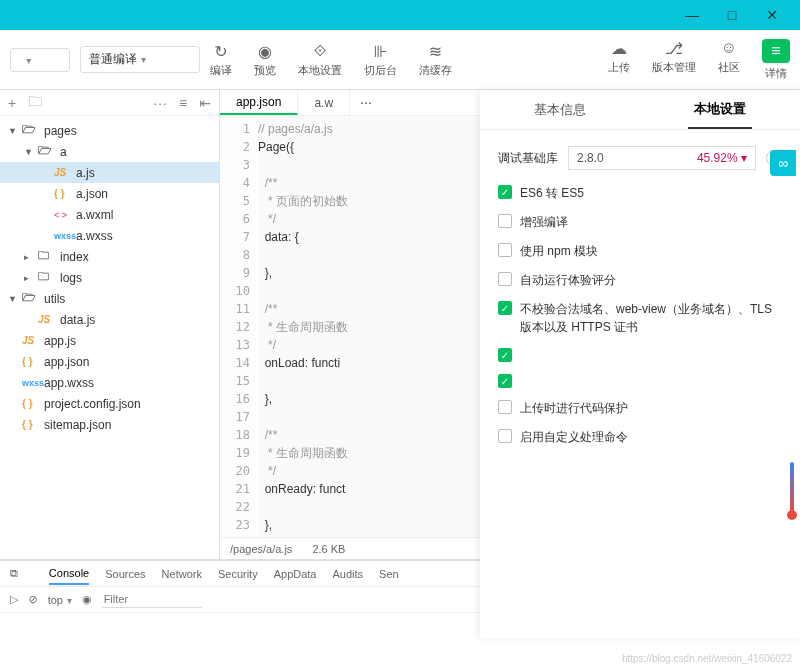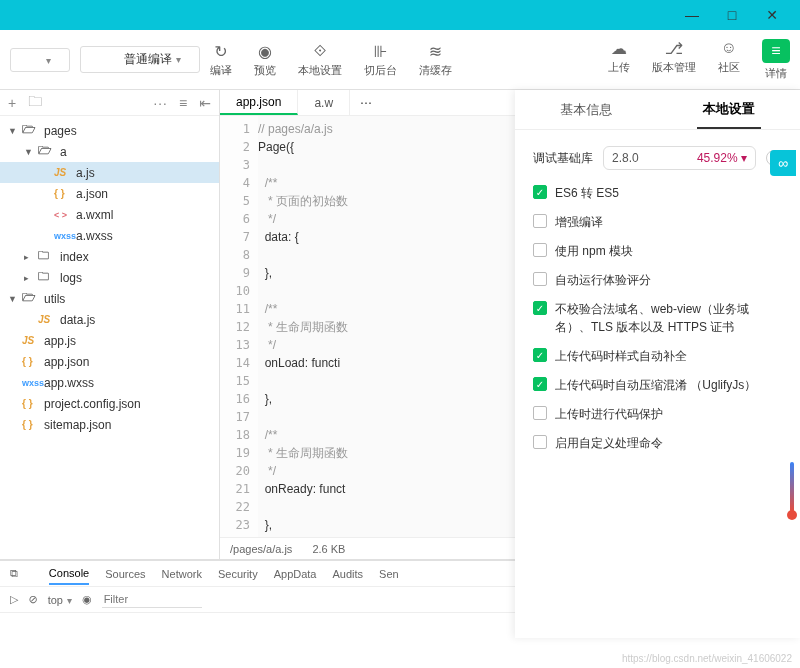--- a/index.html
+++ b/index.html
@@ -1,19 +1,19 @@
 <!DOCTYPE html>
 <html><head>
 <meta charset="utf-8">
 <style>
 * { margin: 0; padding: 0; box-sizing: border-box; font-family: -apple-system, "Segoe UI", "Microsoft YaHei", sans-serif; }
 body { width: 800px; height: 668px; overflow: hidden; background: #fff; font-size: 12px; color: #333; position: relative; }
 .titlebar { height: 30px; background: #07c4d9; display: flex; justify-content: flex-end; align-items: center; padding-right: 8px; }
 .titlebar span { width: 40px; text-align: center; color: #333; font-size: 14px; cursor: pointer; }
-.toolbar-row { height: 60px; border-bottom: 1px solid #e0e0e0; display: flex; align-items: center; padding: 0 10px; gap: 12px; text-align: right; }
+.toolbar-row { height: 60px; border-bottom: 1px solid #e0e0e0; display: flex; align-items: center; padding: 0 10px; gap: 12px; }
 .tb-left { display: flex; gap: 10px; align-items: center; flex: 1; }
 .tb-select { border: 1px solid #ddd; padding: 4px 18px 4px 8px; border-radius: 3px; font-size: 12px; background: #fff; position: relative; min-width: 60px; }
 .tb-select.compile { min-width: 120px; }
 .tb-actions { display: flex; gap: 22px; }
 .tb-actions2 { display: flex; gap: 22px; margin-left: auto; }
 .tb-btn { display: flex; flex-direction: column; align-items: center; gap: 3px; font-size: 11px; color: #555; cursor: pointer; }
 .tb-btn .icon { font-size: 16px; color: #666; height: 18px; }
 .tb-detail { background: #07c160; color: #fff; width: 28px; height: 24px; border-radius: 4px; display: flex; align-items: center; justify-content: center; font-size: 16px; }
 .main { display: flex; height: 470px; border-bottom: 1px solid #e0e0e0; }
 .explorer { width: 220px; border-right: 1px solid #e0e0e0; display: flex; flex-direction: column; }
@@ -33,28 +33,28 @@
 .editor { flex: 1; display: flex; flex-direction: column; border-right: 1px solid #e0e0e0; min-width: 0; }
 .ed-tabs { height: 26px; border-bottom: 1px solid #eee; display: flex; align-items: center; font-size: 12px; }
 .ed-tab { padding: 0 16px; height: 100%; display: flex; align-items: center; border-right: 1px solid #eee; color: #555; }
 .ed-tab.active { border-bottom: 2px solid #07c160; color: #000; }
 .ed-body { flex: 1; display: flex; overflow: hidden; background: #fafafa; }
 .gutter { width: 38px; text-align: right; padding-right: 8px; color: #aaa; font-family: Consolas, monospace; font-size: 12px; line-height: 18px; padding-top: 4px; background: #fdfdfd; }
 .code { flex: 1; font-family: Consolas, monospace; font-size: 12px; line-height: 18px; padding-top: 4px; white-space: pre; overflow: hidden; }
 .c-comment { color: #999; }
 .c-key { color: #333; }
 .ed-status { height: 22px; border-top: 1px solid #eee; display: flex; align-items: center; padding: 0 10px; gap: 20px; font-size: 11px; color: #666; }
-.settings { width: 285px; position: absolute; right: 0; top: 90px; bottom: 30px; background: #fff; box-shadow: -2px 0 8px rgba(0,0,0,0.08); z-index: 10; }
+.settings { width: 320px; position: absolute; right: 0; top: 90px; bottom: 30px; background: #fff; box-shadow: -2px 0 8px rgba(0,0,0,0.08); z-index: 10; }
 .set-tabs { display: flex; height: 40px; align-items: center; justify-content: space-around; border-bottom: 1px solid #eee; }
 .set-tab { font-size: 13px; color: #555; padding: 0 6px; height: 100%; display: flex; align-items: center; cursor: pointer; }
 .set-tab.active { color: #000; font-weight: 700; border-bottom: 2px solid #333; }
 .set-body { padding: 16px 18px; }
 .set-row { display: flex; align-items: center; gap: 10px; margin-bottom: 14px; font-size: 12px; }
 .set-label { color: #333; min-width: 60px; }
-.set-select { border: 1px solid #ddd; padding: 4px 8px; flex: 1; display: flex; justify-content: space-between; border-radius: 6px; color: #555; }
+.set-select { border: 1px solid #ddd; padding: 4px 8px; flex: 1; display: flex; justify-content: space-between; border-radius: 0; color: #555; }
 .set-help { color: #07c160; border: 1px solid #ccc; border-radius: 50%; width: 16px; height: 16px; display: flex; align-items: center; justify-content: center; font-size: 11px; }
 .check-row { display: flex; align-items: flex-start; gap: 8px; margin-bottom: 11px; font-size: 12px; color: #333; line-height: 1.5; }
 .checkbox { width: 14px; height: 14px; border: 1px solid #bbb; border-radius: 2px; flex-shrink: 0; margin-top: 1px; display: flex; align-items: center; justify-content: center; font-size: 10px; color: #fff; }
 .checkbox.checked { background: #07c160; border-color: #07c160; }
 .bottom-panel { height: 80px; border-top: 1px solid #e0e0e0; }
 .bp-tabs { height: 26px; display: flex; align-items: center; gap: 16px; padding: 0 10px; border-bottom: 1px solid #eee; font-size: 11px; color: #666; }
 .bp-tab { cursor: pointer; }
 .bp-tab.active { color: #000; border-bottom: 2px solid #409eff; padding-bottom: 4px; margin-bottom: -5px; margin-left: 15px; }
 .bp-tools { height: 26px; display: flex; align-items: center; gap: 10px; padding: 0 10px; border-bottom: 1px solid #eee; font-size: 11px; color: #666; }
 .bp-filter { border: none; border-bottom: 1px solid #ddd; font-size: 11px; padding: 2px; width: 100px; outline: none; }
@@ -303,25 +303,23 @@
         <div class="check-row">
           <span class="checkbox "></span>
           <span>自动运行体验评分</span>
         </div>
         <div class="check-row">
           <span class="checkbox checked">✓</span>
           <span>不校验合法域名、web-view（业务域名）、TLS 版本以及 HTTPS 证书</span>
         </div>
         <div class="check-row">
           <span class="checkbox checked">✓</span>
-          <span>上传代码时样式自动补全</span>
         </div>
         <div class="check-row">
           <span class="checkbox checked">✓</span>
-          <span>上传代码时自动压缩混淆 （UglifyJs）</span>
         </div>
         <div class="check-row">
           <span class="checkbox "></span>
           <span>上传时进行代码保护</span>
         </div>
         <div class="check-row">
           <span class="checkbox "></span>
           <span>启用自定义处理命令</span>
         </div>
       </div>

